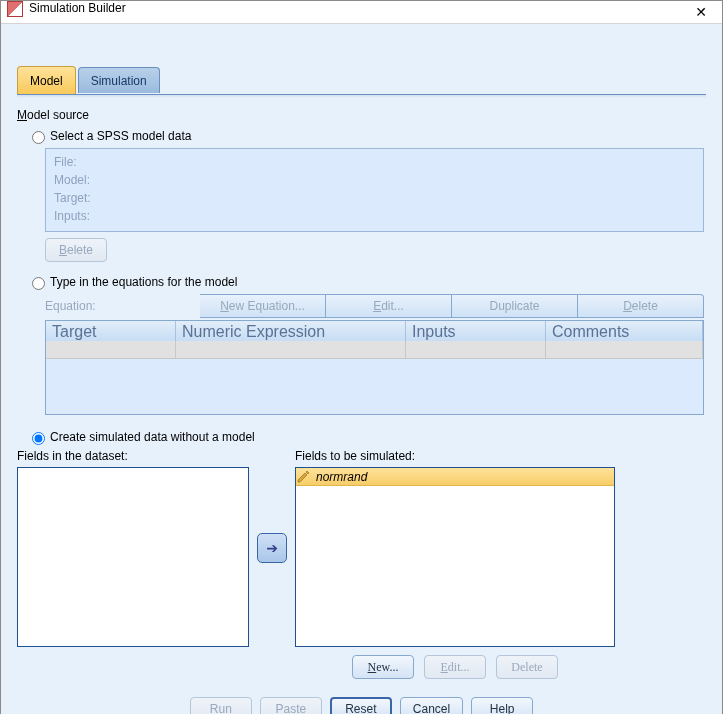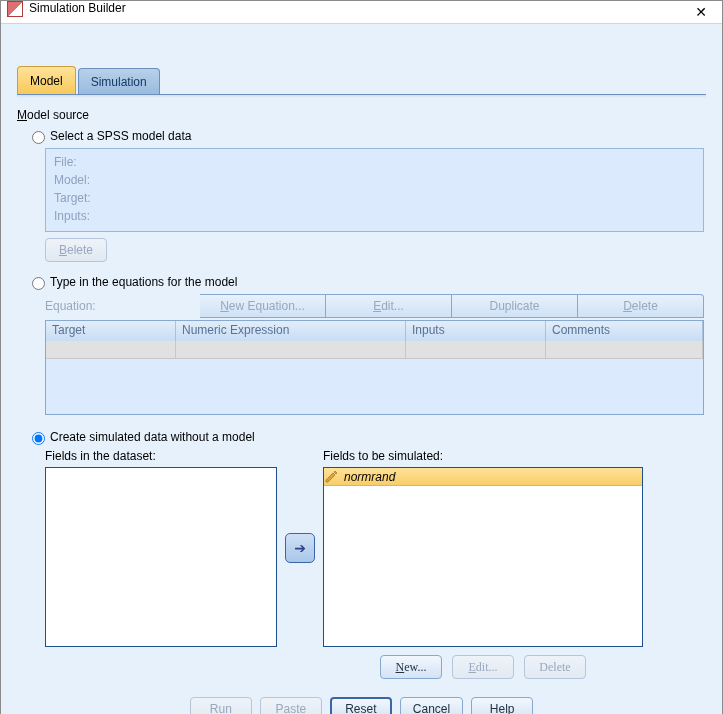--- a/index.html
+++ b/index.html
@@ -39,21 +39,21 @@
   }
   .content {
     flex: 1;
     background: #e7f1fb;
     padding: 14px 16px 10px 16px;
     display:flex;
     flex-direction:column;
   }
   .tabbar {
     display:flex;
-    align-items:flex-end;
+    align-items:center;
     height: 28px;
     position: relative;
     margin-top: 28px;
   }
   .tabbar .tab {
     height: 26px;
     padding: 0 12px;
     display:flex;
     align-items:center;
     border: 1px solid #6a8fbf;
@@ -153,40 +153,39 @@
   }
   .thead {
     display:flex;
     height: 20px;
     background: linear-gradient(#e2edf9,#c7ddf4);
   }
   .thead .th {
     border-right: 1px solid #a7c1df;
     padding: 2px 6px;
     color: #5a7296;
-    font-size: 12px;
+    font-size: 16px;
   }
   .tbody-row {
     display:flex;
     height: 18px;
     background: #e1e1e1;
     border-bottom: 1px solid #c7c7c7;
   }
   .tbody-row .td {
     border-right: 1px solid #c7c7c7;
   }
   .col1 { width: 130px; }
   .col2 { width: 230px; }
   .col3 { width: 140px; }
   .col4 { flex: 1; }
 
   
   .two-lists {
     display:flex;
-    margin-left: 28px;
     margin-right: 2px;
     align-items:flex-start;
     gap: 8px;
     margin-top: 4px;
   }
   .list-col { display:flex; flex-direction:column; }
   .list-col.left { width: 232px; }
   .list-col.right { width: 320px; }
   .list-label { margin-bottom: 4px; color:#000; }
   .listbox {

